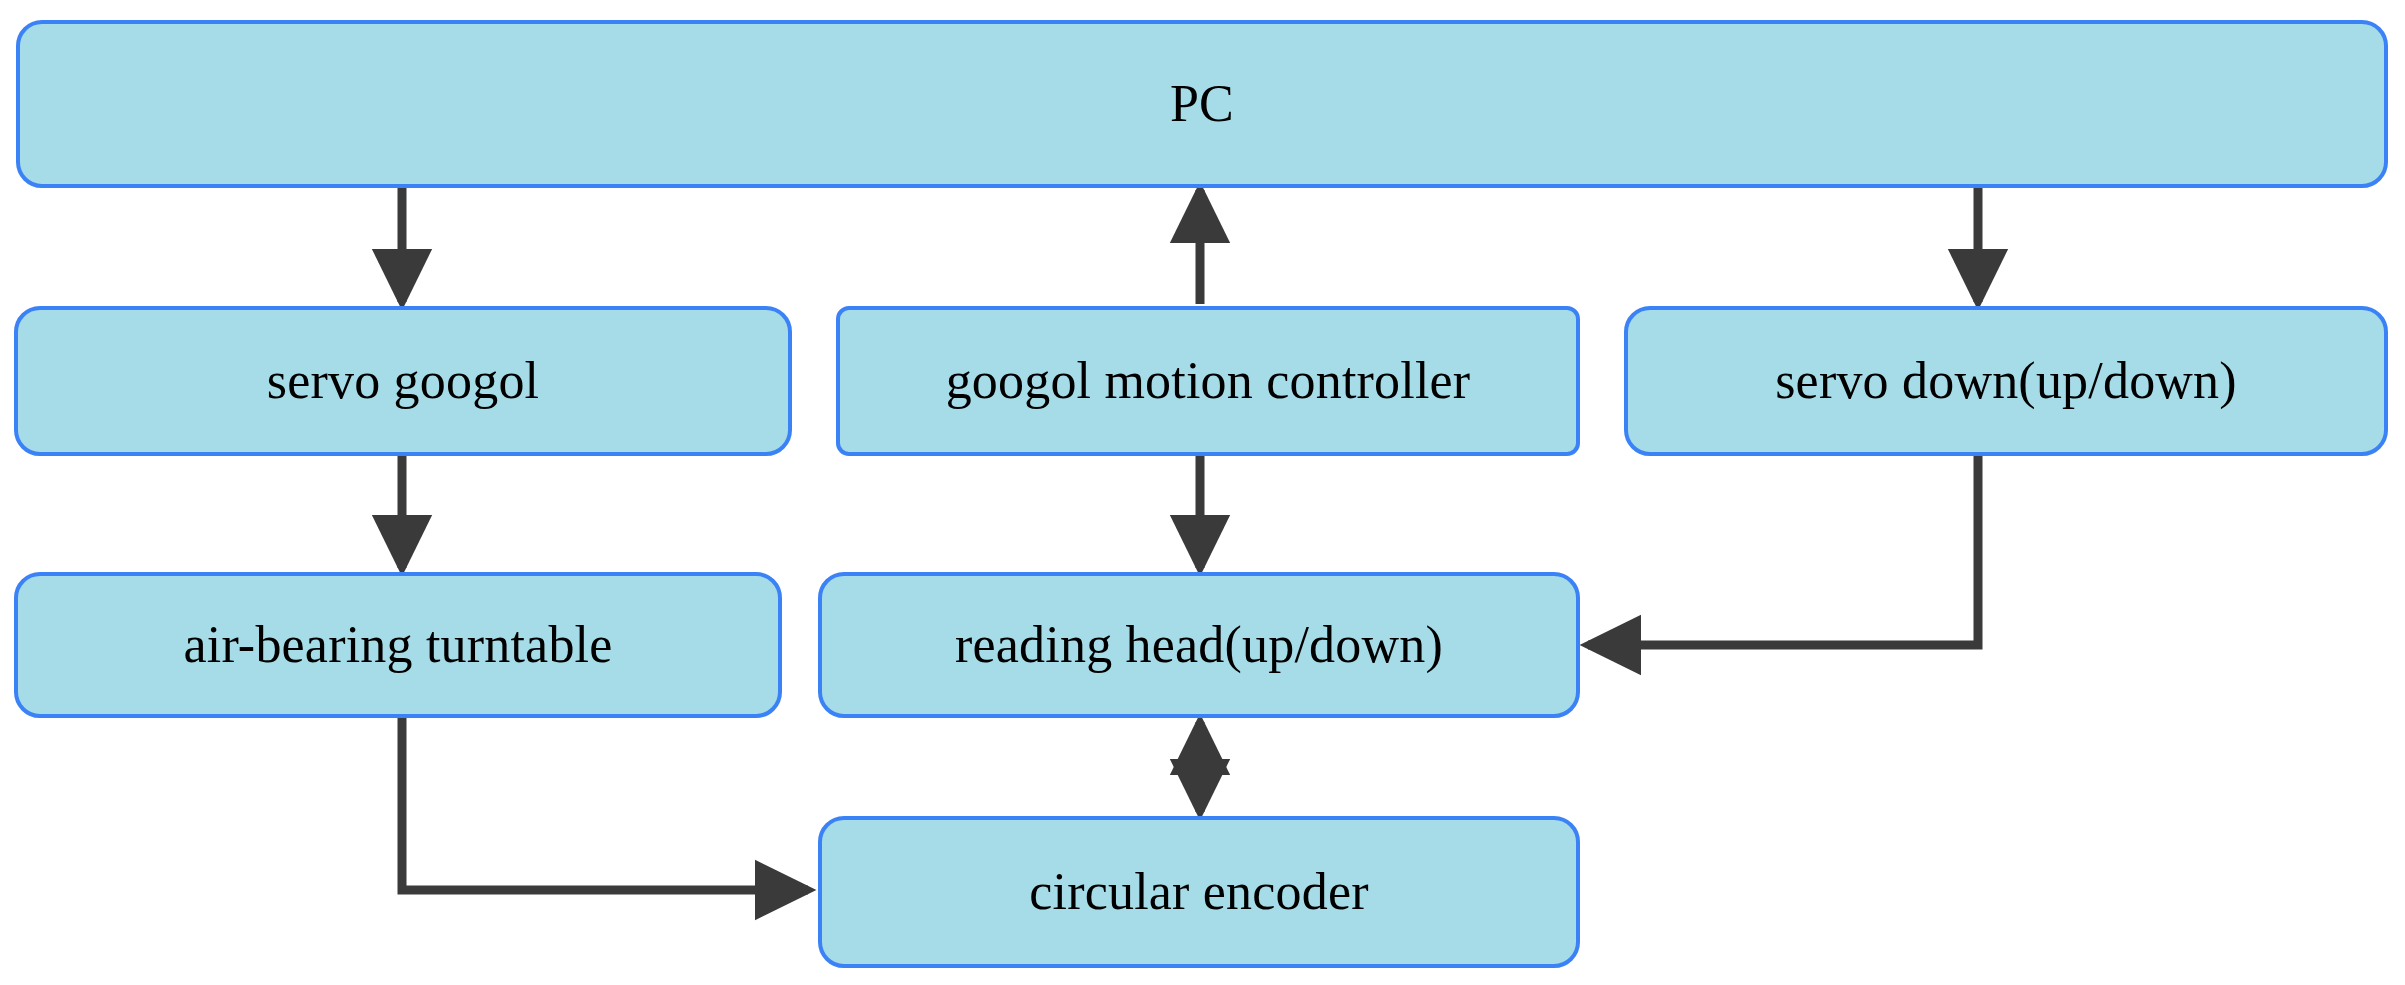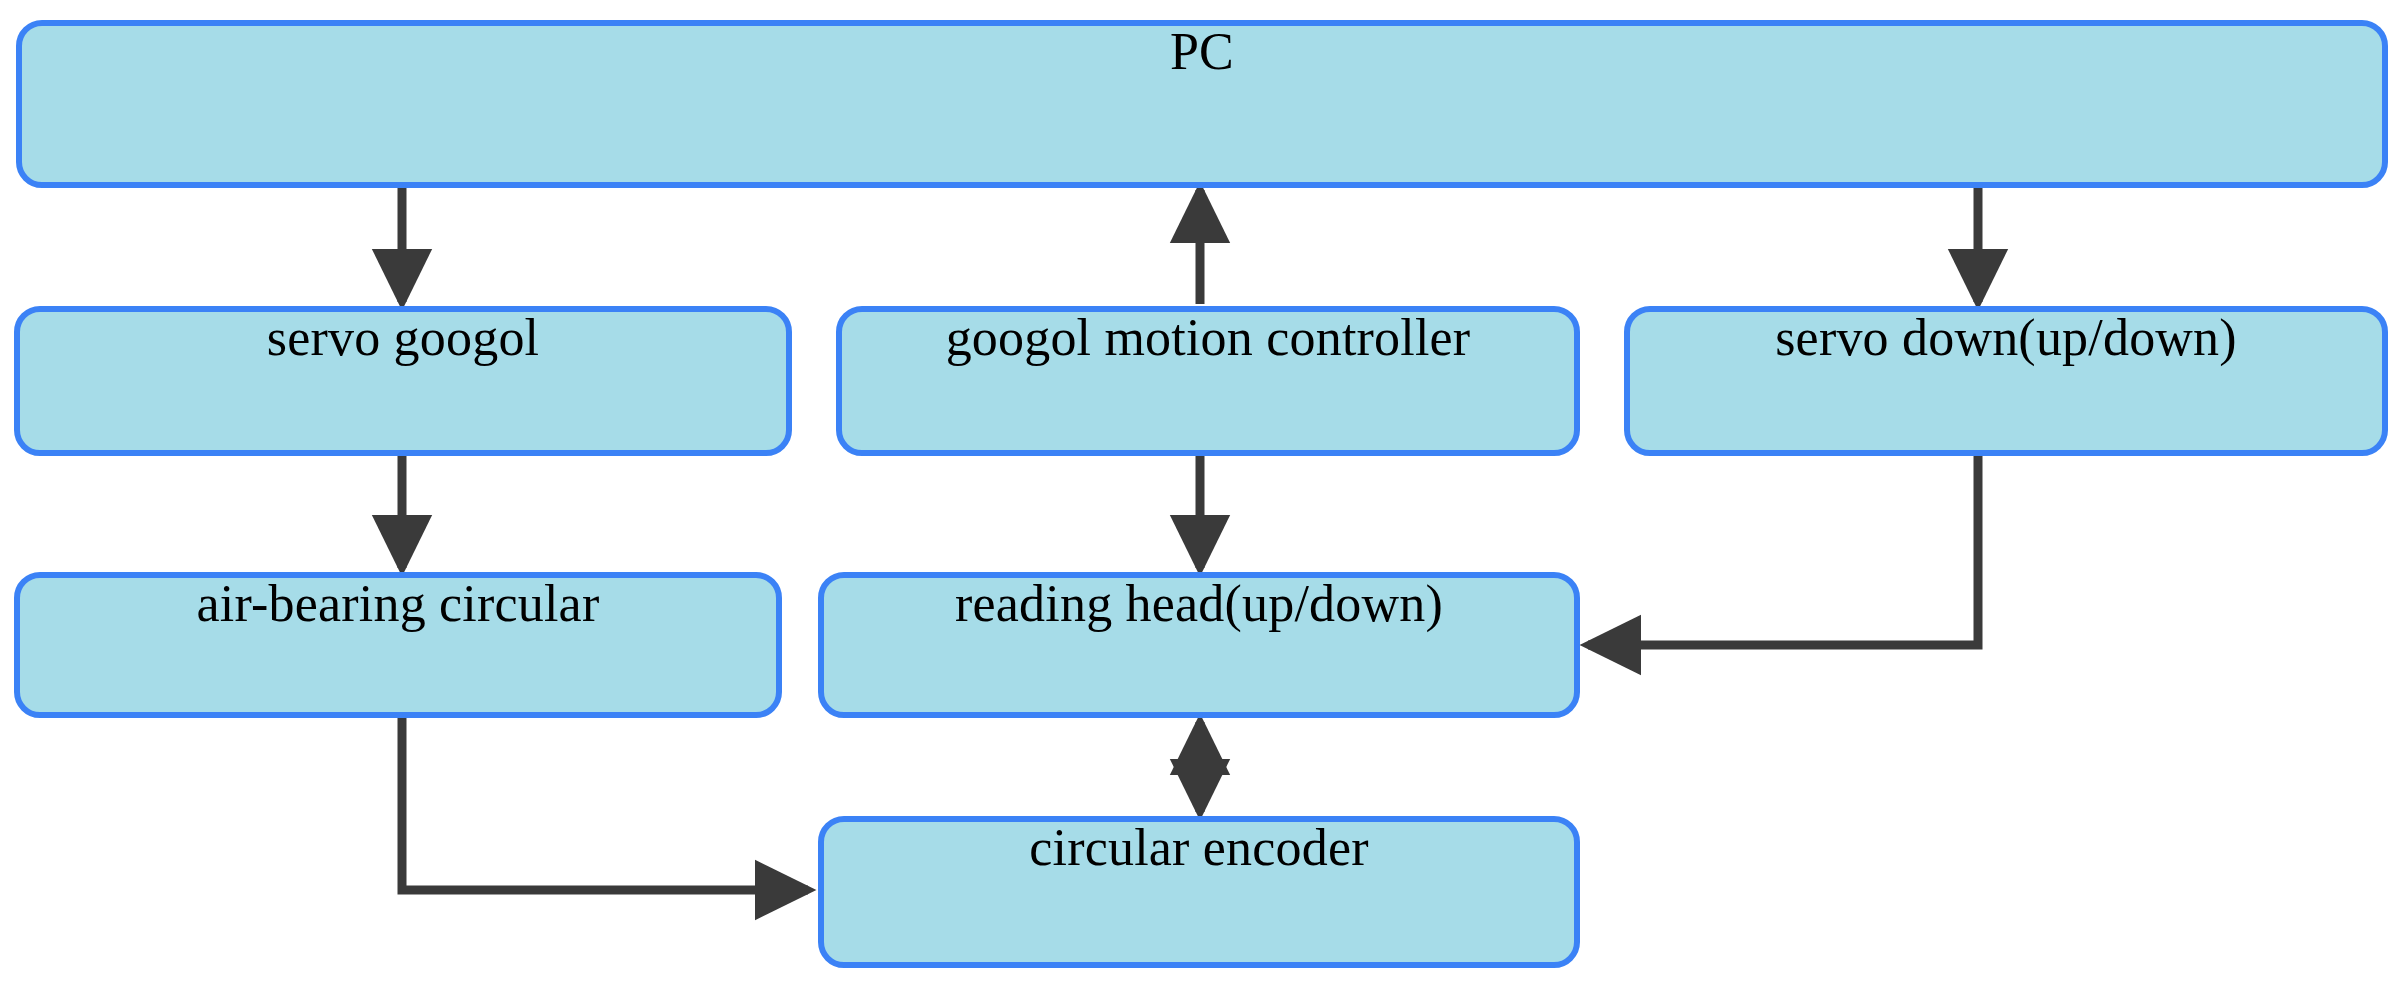--- a/index.html
+++ b/index.html
@@ -23,39 +23,39 @@
     left: 0;
     top: 0;
     width: 2405px;
     height: 985px;
     pointer-events: none;
   }
   .node {
     position: absolute;
     box-sizing: border-box;
     background: #a6dce8;
-    border: 6px solid #3b82f6;
+    border: 4px solid #3b82f6;
     border-radius: 26px;
     display: flex;
-    align-items: flex-start;
+    align-items: center;
     justify-content: center;
     z-index: 3;
   }
   .node-label {
     font-family: "Liberation Serif", "DejaVu Serif", serif;
     font-size: 52px;
     line-height: 1;
     color: #000000;
     white-space: nowrap;
     letter-spacing: 0.2px;
   }
   
   #node-pc        { left: 16px;   top: 20px;  width: 2372px; height: 168px; }
   #node-servo     { left: 14px;   top: 306px; width: 778px;  height: 150px; }
-  #node-googol    { left: 836px;  top: 306px; width: 744px;  height: 150px; }
+  #node-googol    { left: 836px;  top: 306px; width: 744px;  height: 150px; border-radius: 13px; }
   #node-servo-ud  { left: 1624px; top: 306px; width: 764px;  height: 150px; }
   #node-turntable { left: 14px;   top: 572px; width: 768px;  height: 146px; }
   #node-reading   { left: 818px;  top: 572px; width: 762px;  height: 146px; }
   #node-encoder   { left: 818px;  top: 816px; width: 762px;  height: 152px; }
 </style>
 </head>
 <body>
 
 <div id="diagram-root">
 
@@ -96,21 +96,21 @@
 
   <div class="node" id="node-googol">
     <span class="node-label">googol motion controller</span>
   </div>
 
   <div class="node" id="node-servo-ud">
     <span class="node-label">servo down(up/down)</span>
   </div>
 
   <div class="node" id="node-turntable">
-    <span class="node-label">air-bearing circular</span>
+    <span class="node-label">air-bearing turntable</span>
   </div>
 
   <div class="node" id="node-reading">
     <span class="node-label">reading head(up/down)</span>
   </div>
 
   <div class="node" id="node-encoder">
     <span class="node-label">circular encoder</span>
   </div>
 

